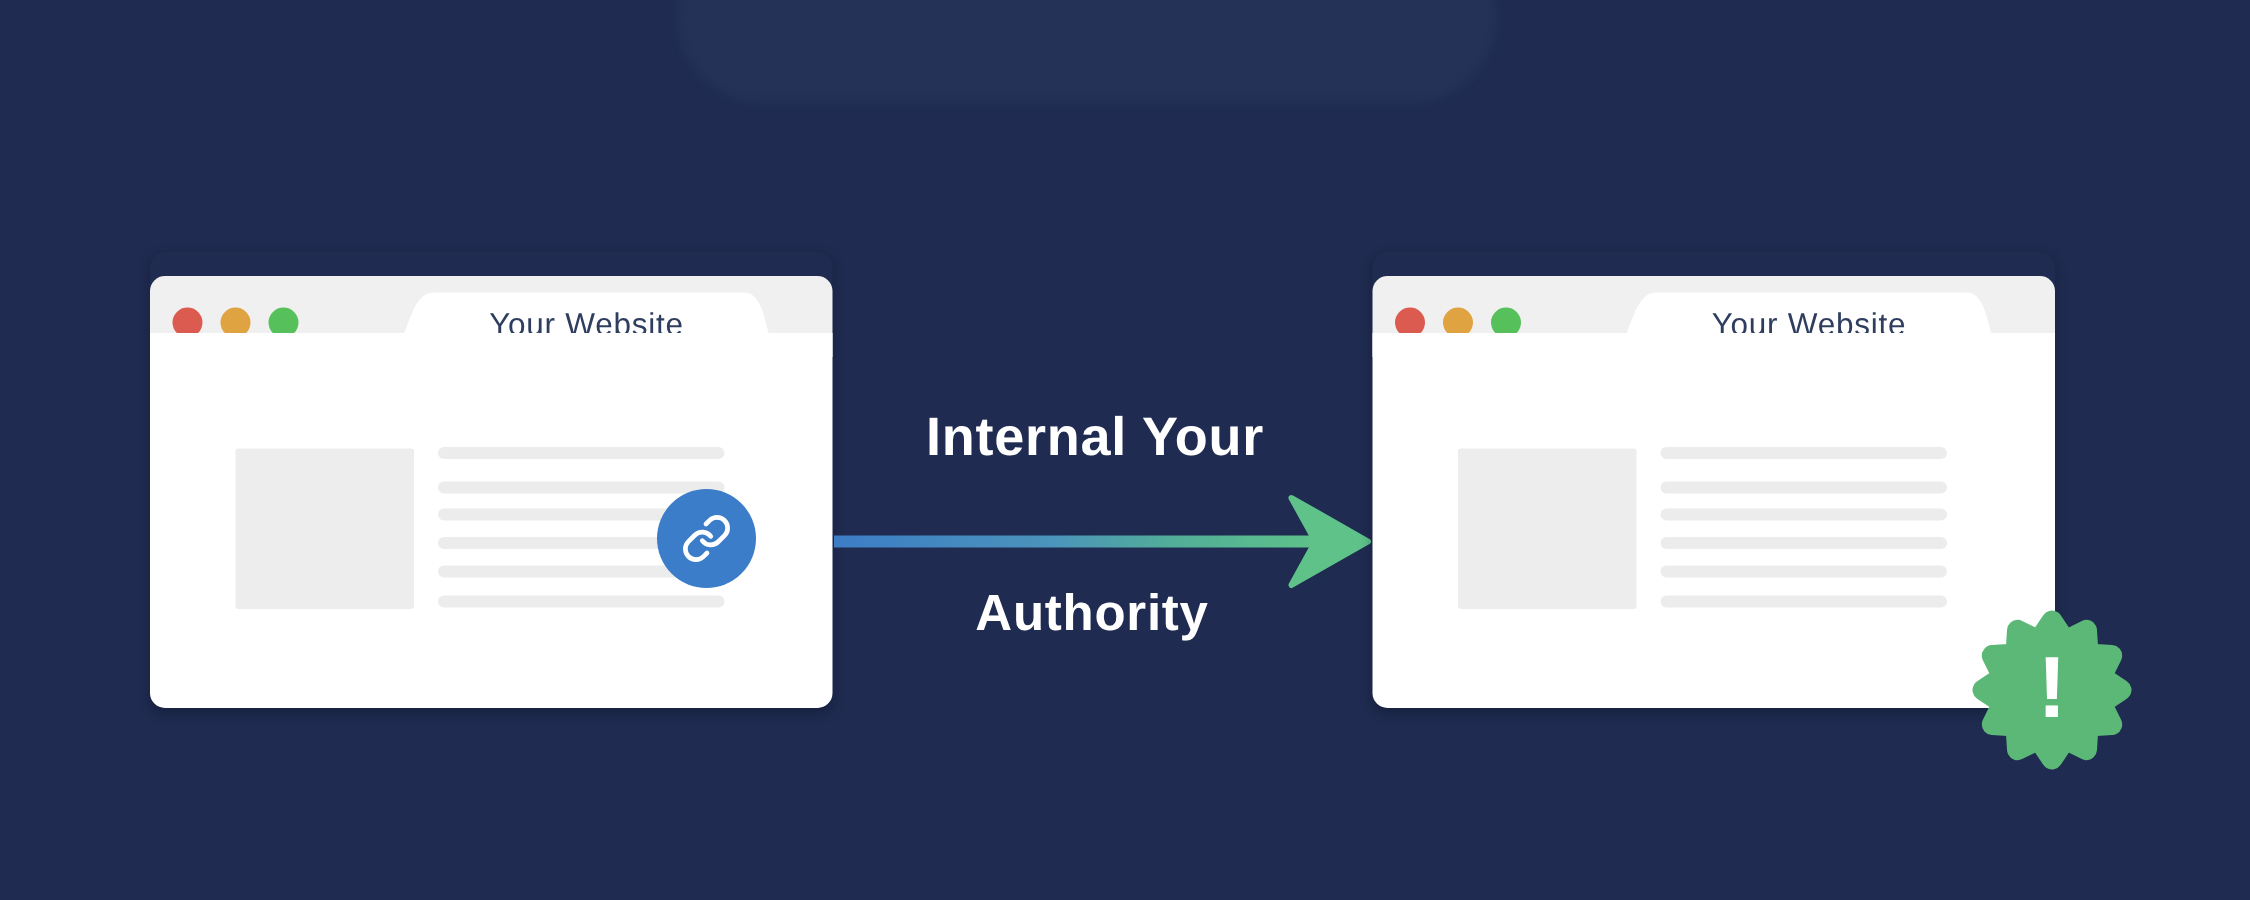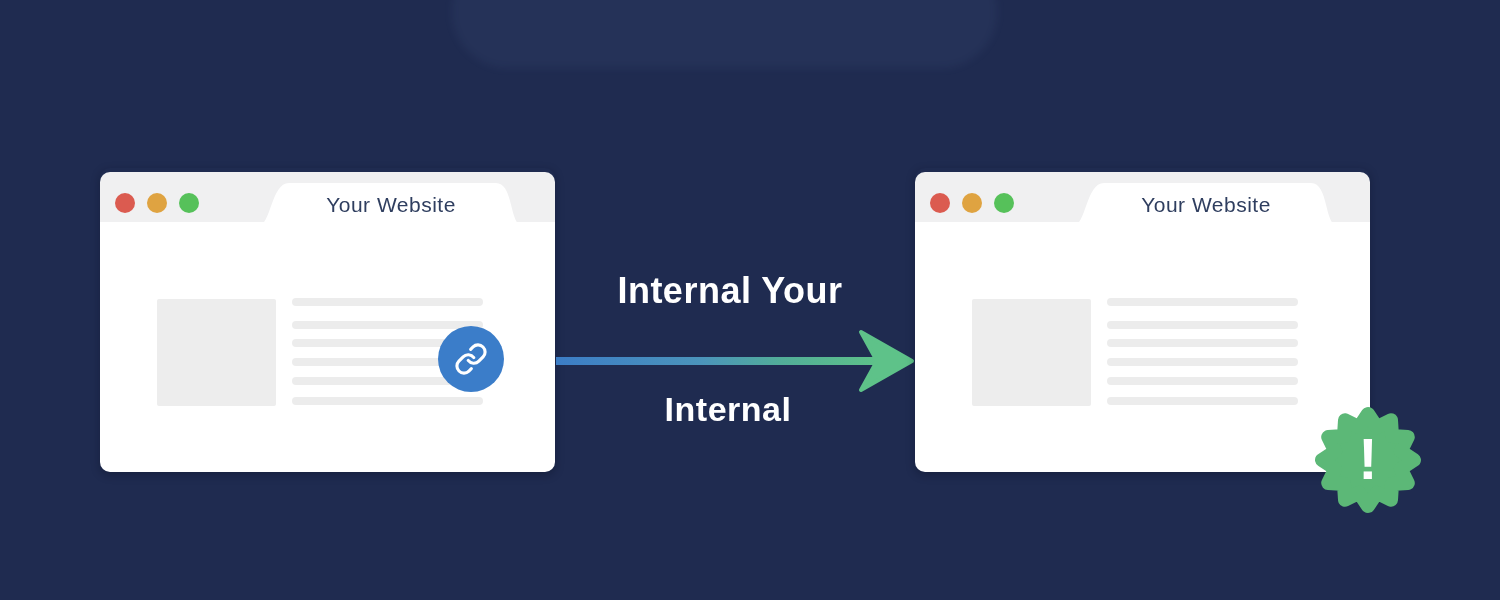--- a/index.html
+++ b/index.html
@@ -19,21 +19,21 @@
   }
 
   
   .window{
     position:absolute;width:455px;height:304px;border-radius:10px;
     box-shadow:0 3px 8px rgba(8,14,32,0.35);
   }
   .window-left{left:100px;top:168px;}
   .window-right{left:915px;top:168px;}
   .win-header{
-    position:absolute;left:0;top:4px;width:455px;height:54px;
+    position:absolute;left:0;top:16px;width:455px;height:54px;
     background:#f0f0f1;border-radius:10px 10px 0 0;
   }
   .win-body{
     position:absolute;left:0;top:54px;width:455px;height:250px;
     background:#ffffff;border-radius:0 0 10px 10px;
   }
   .dots{position:absolute;left:15px;top:21px;display:flex;gap:12px;}
   .dot{width:20px;height:20px;border-radius:50%;}
   .dot-red{background:#db5b50;}
   .dot-yellow{background:#dfa341;}
@@ -121,21 +121,21 @@
         </svg>
       </div>
     </div>
   </div>
 
   <div class="arrow-label label-top">Internal Your</div>
   <div class="arrow-shaft"></div>
   <svg class="arrow-head" viewBox="0 0 62 70">
     <polygon points="5,6 56,35 5,64 21,35" fill="#5ec289" stroke="#5ec289" stroke-width="4" stroke-linejoin="round"></polygon>
   </svg>
-  <div class="arrow-label label-bottom">Internal</div>
+  <div class="arrow-label label-bottom">Authority</div>
 
   <div class="window window-right">
     <div class="win-header">
       <svg class="tab-svg" viewBox="0 0 455 54">
         <path d="M158,54 C171,54 171,11 189,11 L396,11 C414,11 409,54 423,54 Z" fill="#ffffff"></path>
       </svg>
       <div class="dots">
         <span class="dot dot-red"></span>
         <span class="dot dot-yellow"></span>
         <span class="dot dot-green"></span>

